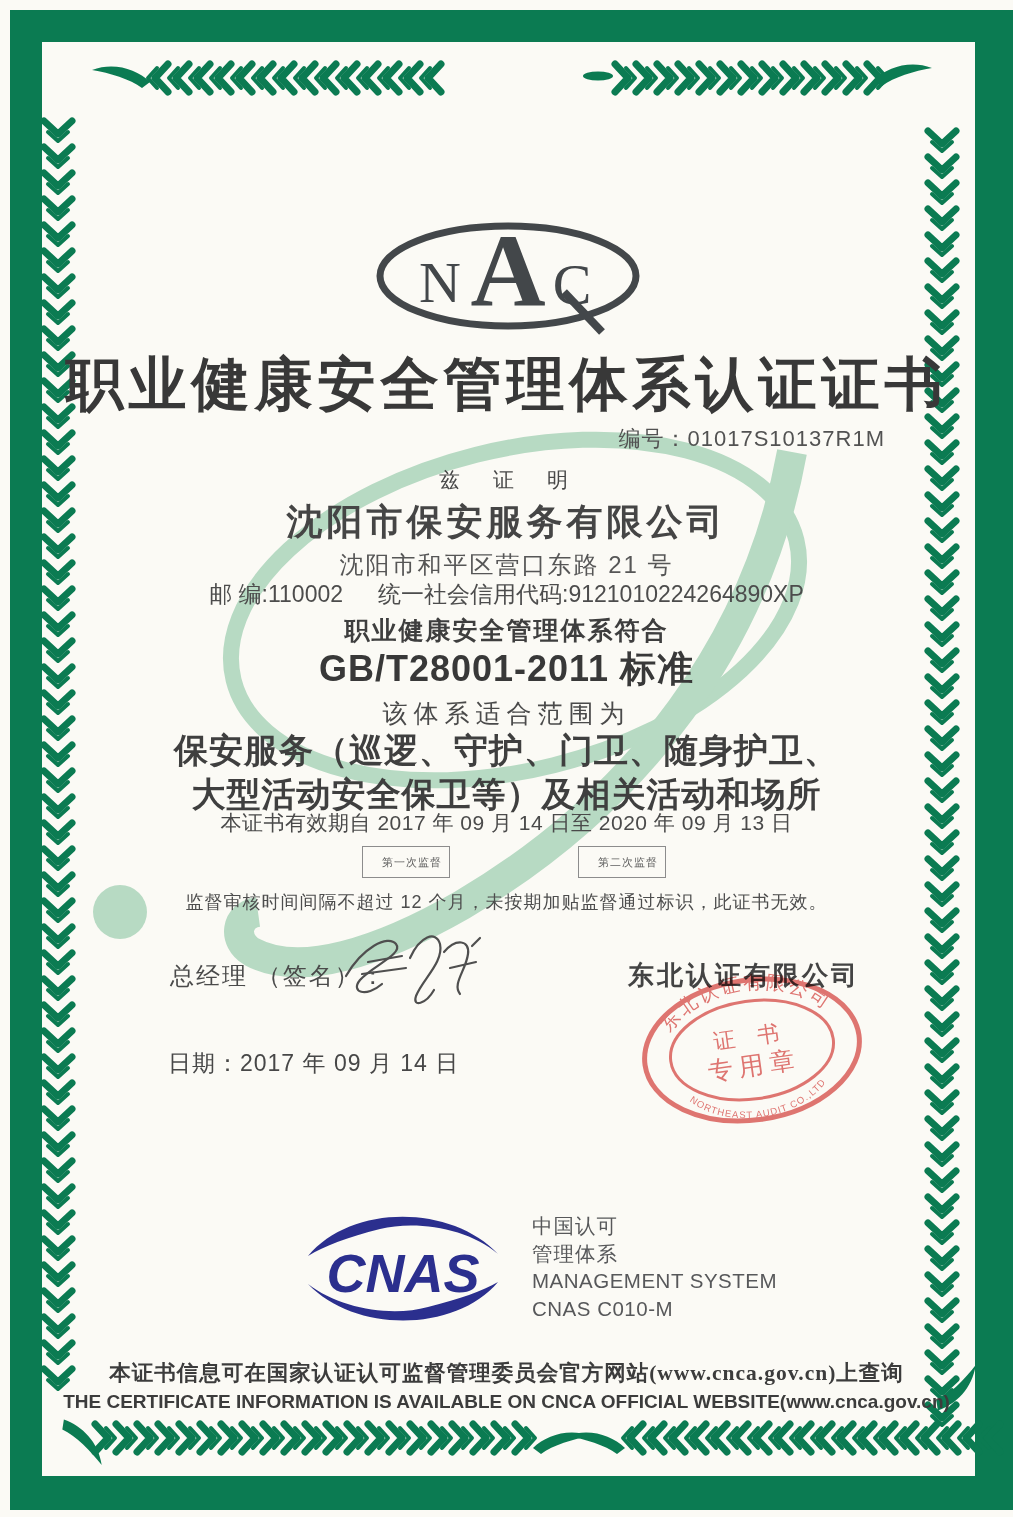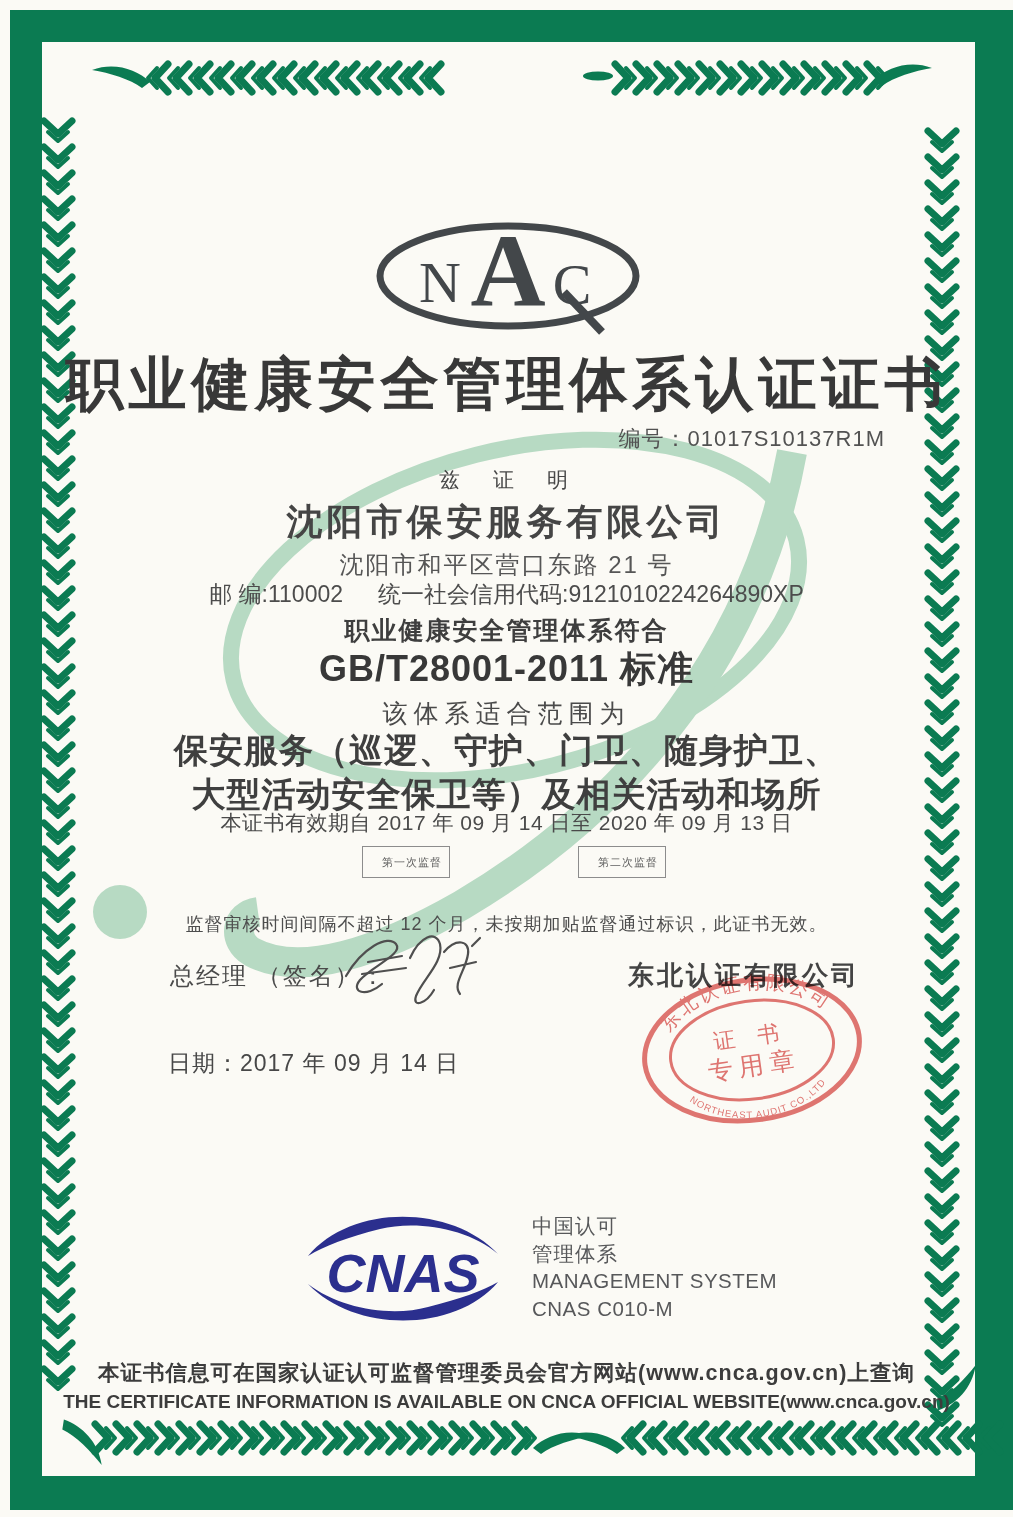--- a/index.html
+++ b/index.html
@@ -34,31 +34,31 @@
   .postal-row{top:579px;display:flex;justify-content:center;gap:35px;width:100%;font-size:23px;color:#4c4c4c;}
   .conform{top:614px;font-size:25px;font-weight:700;color:#3e3e3e;letter-spacing:2px;}
   .standard{top:645px;font-size:36px;font-weight:700;color:#383838;letter-spacing:1px;}
   .scope-intro{top:697px;font-size:25px;color:#4a4a4a;letter-spacing:6px;}
   .scope{top:729px;font-size:34px;font-weight:700;color:#3f3f3f;line-height:1.28;letter-spacing:1px;}
   .validity{top:809px;font-size:21px;color:#4a4a4a;letter-spacing:0.5px;}
   .supbox{position:absolute;width:88px;height:32px;border:1px solid #8c8c8c;top:846px;
           display:flex;align-items:center;justify-content:center;font-size:11px;color:#5f5f5f;letter-spacing:1px;padding-left:12px;}
   .supbox.b1{left:362px;}
   .supbox.b2{left:578px;}
-  .note{top:912px;font-size:18px;color:#4d4d4d;letter-spacing:1px;}
+  .note{top:890px;font-size:18px;color:#4d4d4d;letter-spacing:1px;}
   .siglabel{left:170px;top:960px;font-size:24px;color:#4a4a4a;letter-spacing:2px;}
   .issuer{left:628px;top:958px;font-size:26px;font-weight:600;color:#434343;letter-spacing:3px;}
   .date{left:168px;top:1048px;font-size:23px;color:#474747;letter-spacing:1px;}
   .iaddr{left:640px;top:1054px;font-size:21px;color:#585858;letter-spacing:1px;}
   .stamp{mix-blend-mode:multiply;opacity:0.85;}
   .stamp text{fill:var(--stamp);font-family:"Liberation Sans",sans-serif;}
   .stamp ellipse{stroke:var(--stamp);fill:none;}
   .cnas-text{left:532px;top:1212px;font-size:20.5px;color:#57585a;line-height:27.5px;letter-spacing:1px;}
   .cnas-text .en{letter-spacing:0.5px;}
-  .footer-cn{top:1358px;font-size:21.5px;font-weight:600;color:#3c3c3c;letter-spacing:1px;}
+  .footer-cn{top:1358px;font-size:21.5px;font-weight:600;color:#3c3c3c;letter-spacing:1px;font-family:Liberation Serif, serif;}
   .footer-en{top:1391px;font-size:19px;font-weight:600;color:#3c3c3c;letter-spacing:0px;}
   .nac text{fill:#43474a;font-family:"Liberation Serif",serif;}
   .sig path{stroke:#4f4f4f;stroke-width:2.2;fill:none;stroke-linecap:round;}
 </style>
 </head>
 <body>
 
 <div class="page">
 
   <svg id="wm" class="layer" viewBox="0 0 1013 1517">

